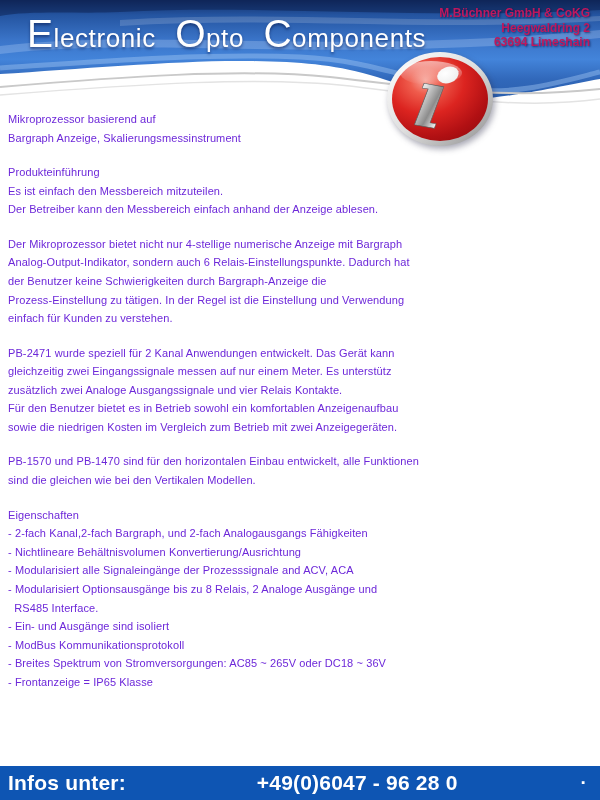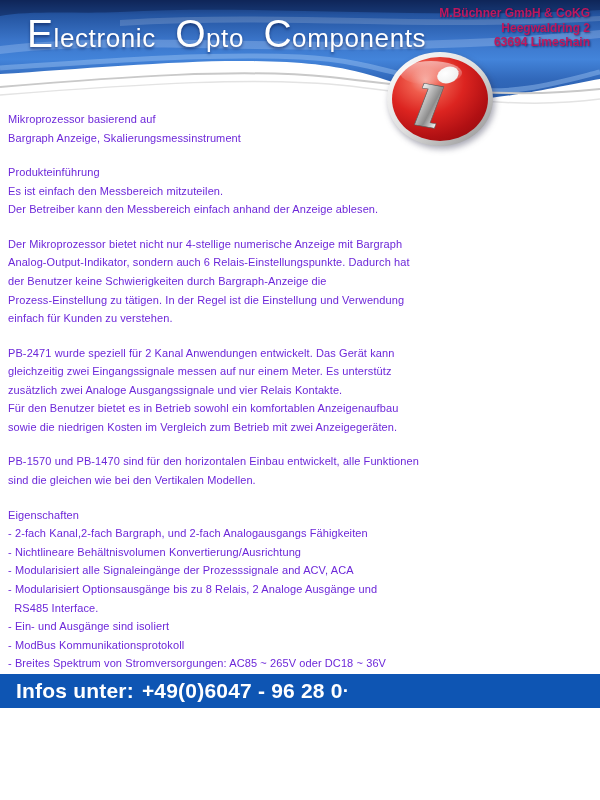--- a/index.html
+++ b/index.html
@@ -1,17 +1,17 @@
 <!DOCTYPE html>
 <html><head>
 <meta charset="utf-8">
 <style>
   html,body{margin:0;padding:0;background:#fff;}
   .page{
-    position:relative;width:600px;height:708px;background:#ffffff;
+    position:relative;width:600px;height:800px;background:#ffffff;
     overflow:hidden;font-family:"Liberation Sans",sans-serif;color:#1b1b1b;
   }
   .header-svg{position:absolute;left:0;top:0;width:600px;height:150px;display:block;}
   .brand-title{
     position:absolute;left:27px;top:12px;white-space:nowrap;color:#ffffff;
     text-shadow:0 2px 3px rgba(8,20,70,0.55);z-index:3;
   }
   .brand-word{display:inline-block;margin-right:15px;}
   .brand-cap{font-size:39px;font-weight:400;letter-spacing:0.5px;}
   .brand-rest{font-size:26px;font-weight:400;letter-spacing:0.6px;}
@@ -26,22 +26,22 @@
   }
   .body-text{
     position:absolute;left:8px;top:110px;width:590px;
     font-size:11px;line-height:18.6px;letter-spacing:0.1px;
     white-space:pre;z-index:2;color:#6d28d9;
   }
   .block{margin:0 0 15.9px 0;}
   .block:last-child{margin-bottom:16px;}
   .footer-bar{
     position:absolute;left:0;bottom:0;width:600px;height:34px;background:#0e55b3;
-    display:flex;align-items:center;box-sizing:border-box;padding-left:16px;
-    color:#ffffff;font-weight:bold;font-size:21px;letter-spacing:0.2px;white-space:nowrap;z-index:5;
+    display:flex;align-items:center;box-sizing:border-box;padding-left:8px;
+    color:#ffffff;font-weight:bold;font-size:21px;letter-spacing:0.2px;white-space:nowrap;z-index:5;justify-content:space-between;
   }
   .footer-bar .sp-label{margin-right:8px;}
   .footer-bar .sp-phone{margin-right:0;}
   .footer-bar .sp-sep{margin-right:13px;font-size:19px;}
 </style>
 </head>
 <body>
 
 <div class="page">
 

